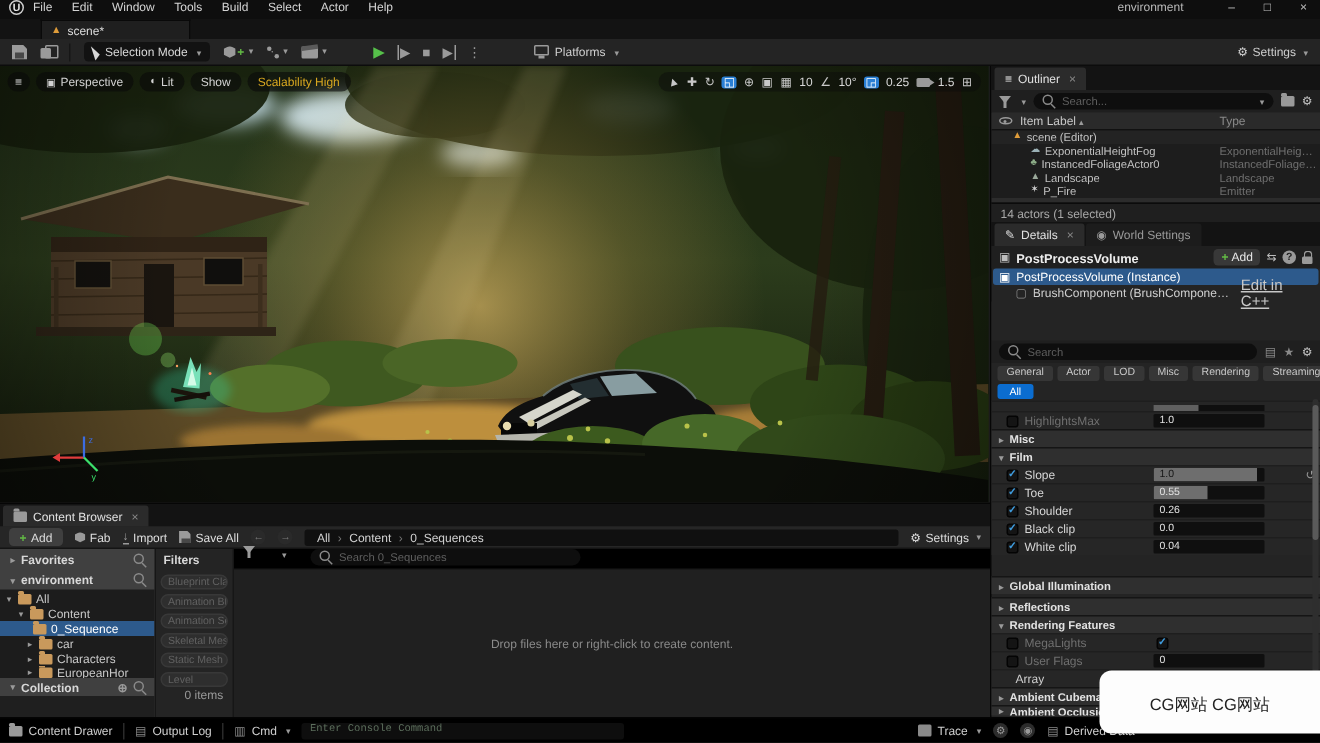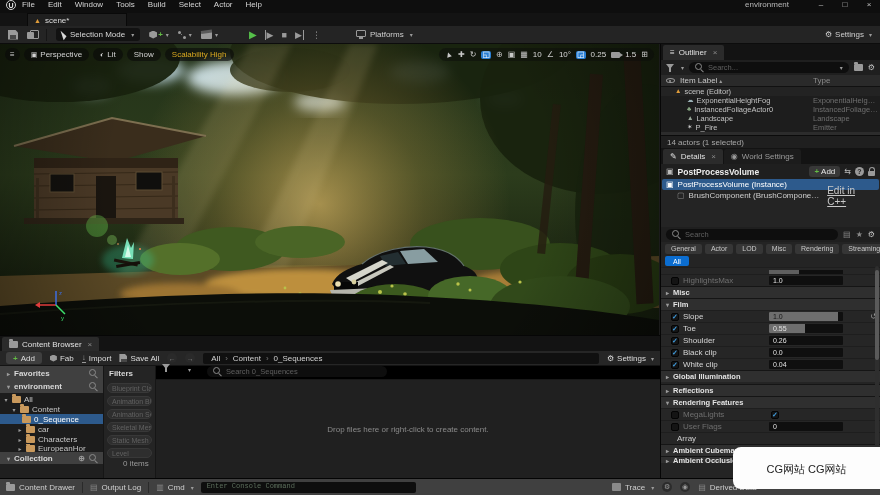--- a/index.html
+++ b/index.html
@@ -158,21 +158,21 @@
   .trow.sel{background:#2d5a8c;color:#fff}
   .texp{width:6px;text-align:center;color:#9a9a9a;font-size:6px;flex:none}
   .cbcol2{width:52px;background:#242424;border-right:1px solid #161616;padding:0 3px}
   .fchip{background:#2e2e2e;border:1px solid #383838;border-radius:5px;height:10px;display:flex;align-items:center;padding:0 4px;color:#616161;margin-top:3px;font-size:7px}
   .cbmain{flex:1;display:flex;flex-direction:column;background:#222}
   .cbsearch{height:14px;display:flex;gap:16px;padding:0 6px;background:#000000;border-bottom:1px solid #191919}
   .dropzone{flex:1;background:#202020;display:flex;align-items:center;justify-content:center;color:#8a8a8a}
   .items{position:absolute;left:123px;bottom:10px;color:#9a9a9a}
 
   
-  #statusbar{left:0;top:478px;width:880px;height:17px;background:#404040;border-top:1px solid #040404;
+  #statusbar{left:0;top:478px;width:880px;height:17px;background:#000000;border-top:1px solid #040404;
      display:flex;align-items:center;gap:7px;padding:0 6px;z-index:5}
   .sbtn{display:flex;align-items:center;gap:4px;color:#cfcfcf}
   .ssep{width:1px;height:11px;background:#2a2a2a}
   .console{background:#0e0e0e;border-radius:2px;height:11px;width:215px;display:flex;align-items:flex-start;padding:0 6px}
   .console input{background:transparent;border:0;outline:0;width:100%;color:#6f8a6f;font-family:"Liberation Mono",monospace;font-size:7px}
   .console input::placeholder{color:#5c6e5c}
   .sright{position:absolute;left:612px;display:flex;align-items:center;gap:8px}
   .micro{width:9px;height:8px;background:#8a8a8a;border-radius:1px;display:inline-block}
   .circ{width:10px;height:10px;border-radius:50%;background:#2c2c2c;color:#9a9a9a;display:flex;align-items:center;justify-content:center;font-size:7px}
 
@@ -608,21 +608,21 @@
           <span class="val">0.0</span>
         </div>
     </div>
     <div class="prow">
       <span class="cb on">✓</span>
       <span class="lbl">White clip</span>
       <div class="pfield">
           <span class="val">0.04</span>
         </div>
     </div>
-    <div class="sect" style="margin-top:0">
+    <div class="sect" style="margin-top:14px">
       <span class="ar">▸</span>
       <span>Global Illumination</span>
     </div>
     <div class="sect" style="margin-top:2px">
       <span class="ar">▸</span>
       <span>Reflections</span>
     </div>
     <div class="sect">
       <span class="ar">▾</span>
       <span>Rendering Features</span>

